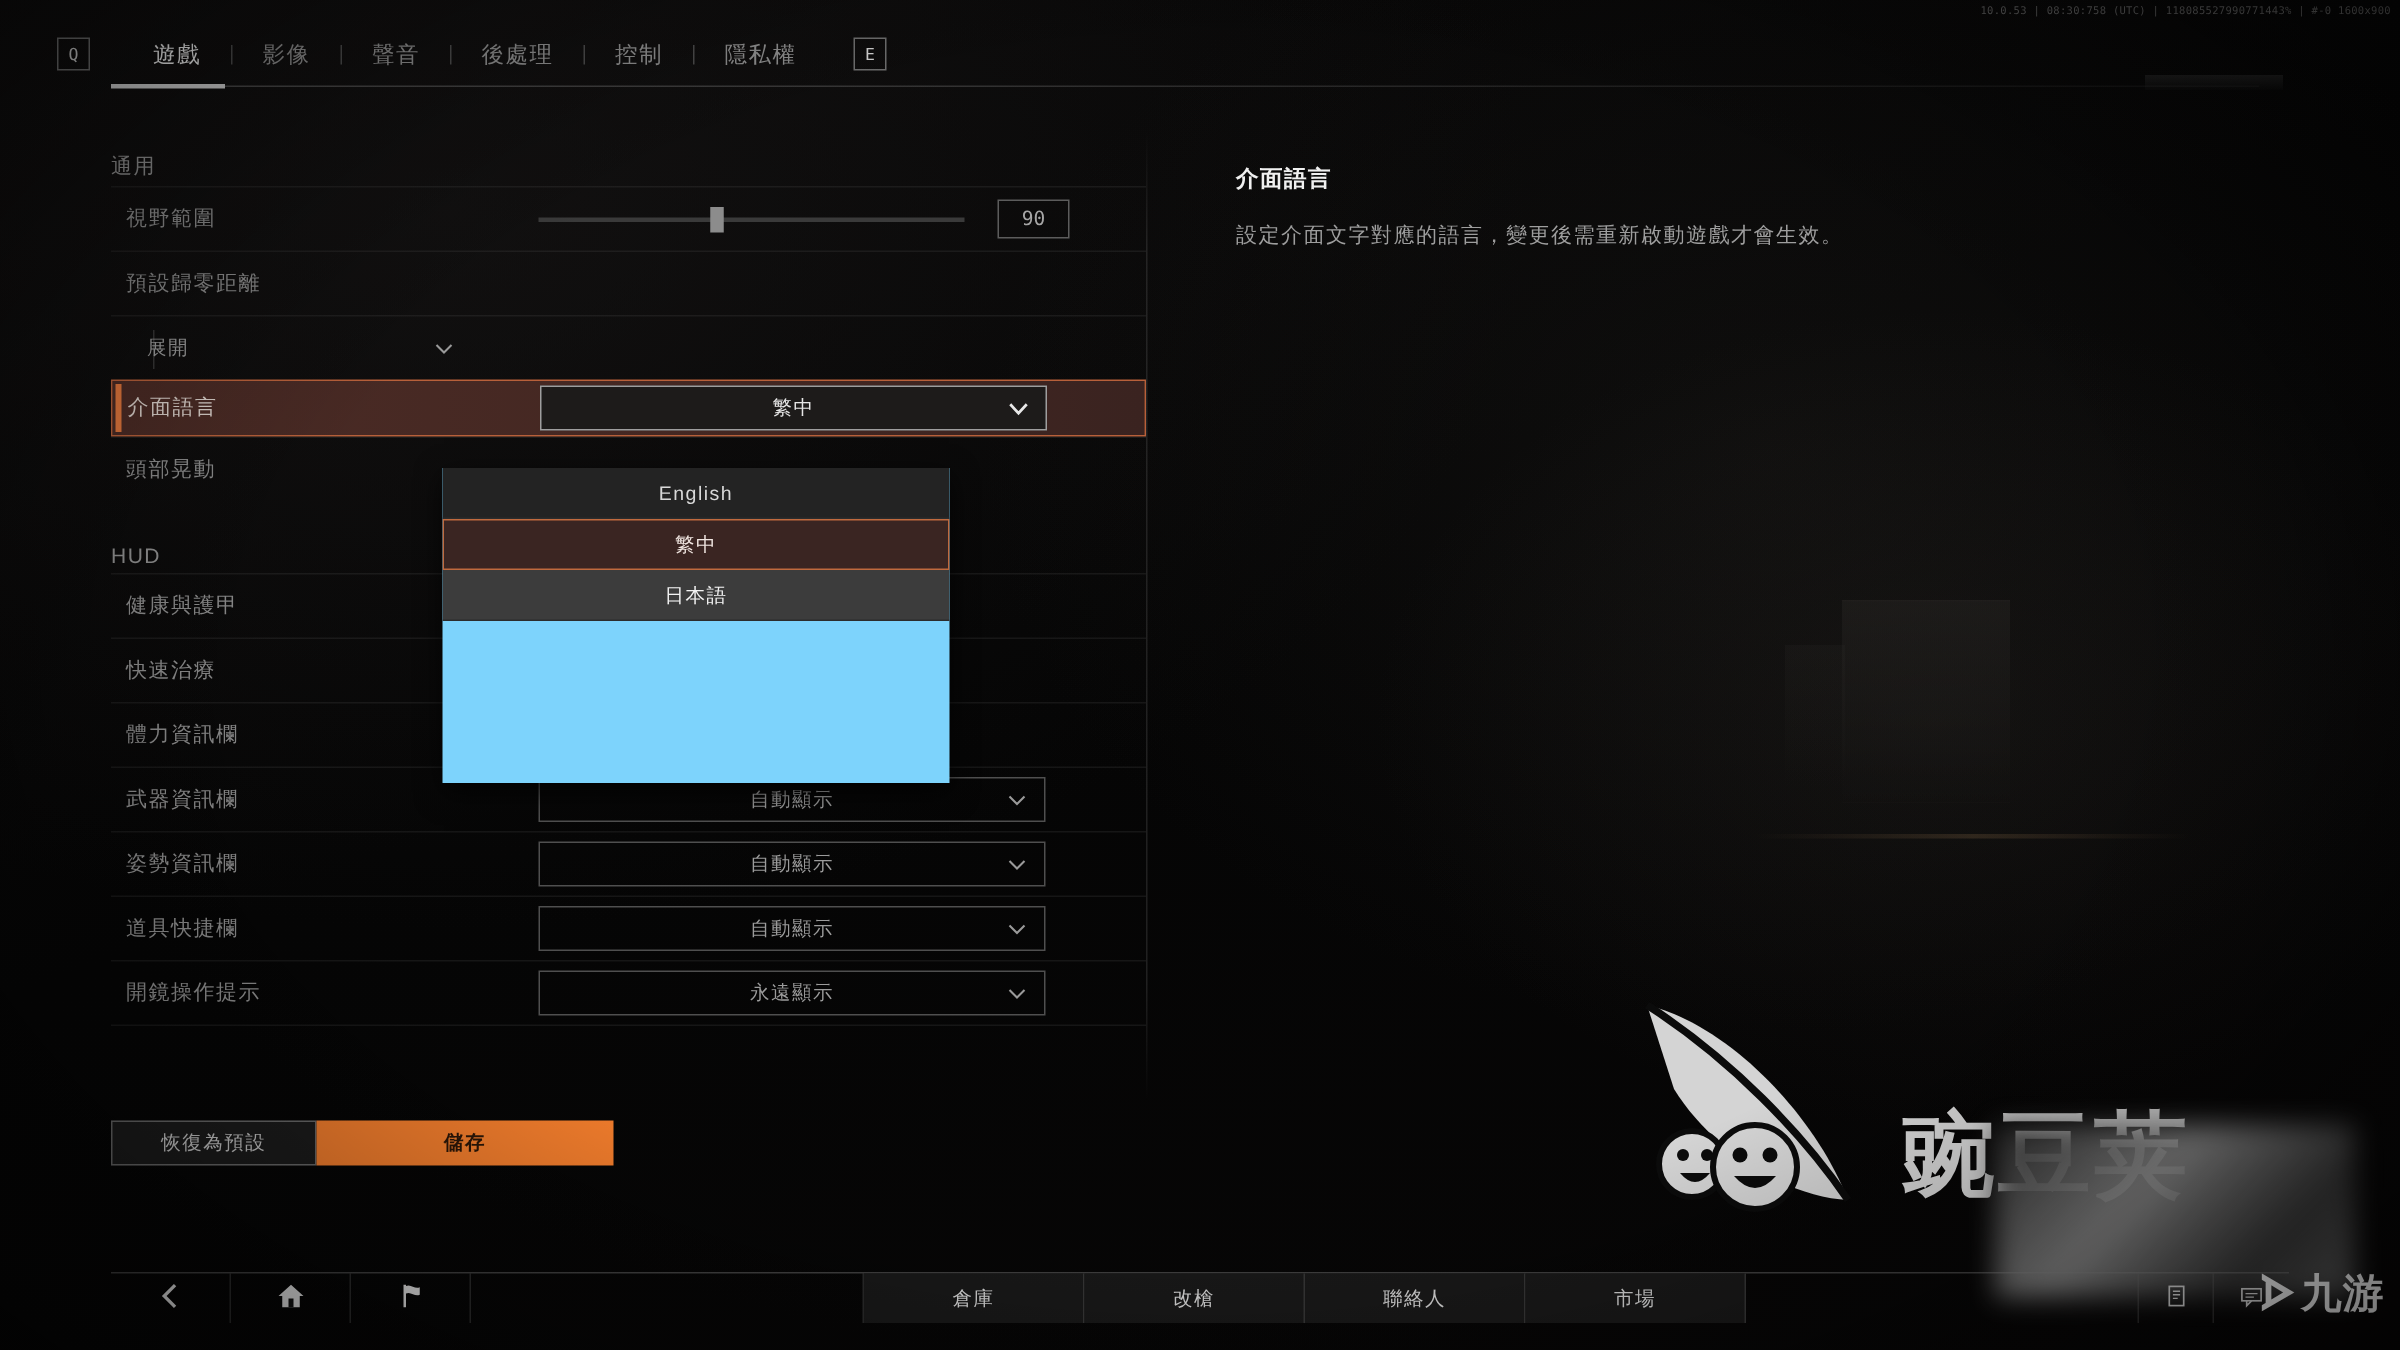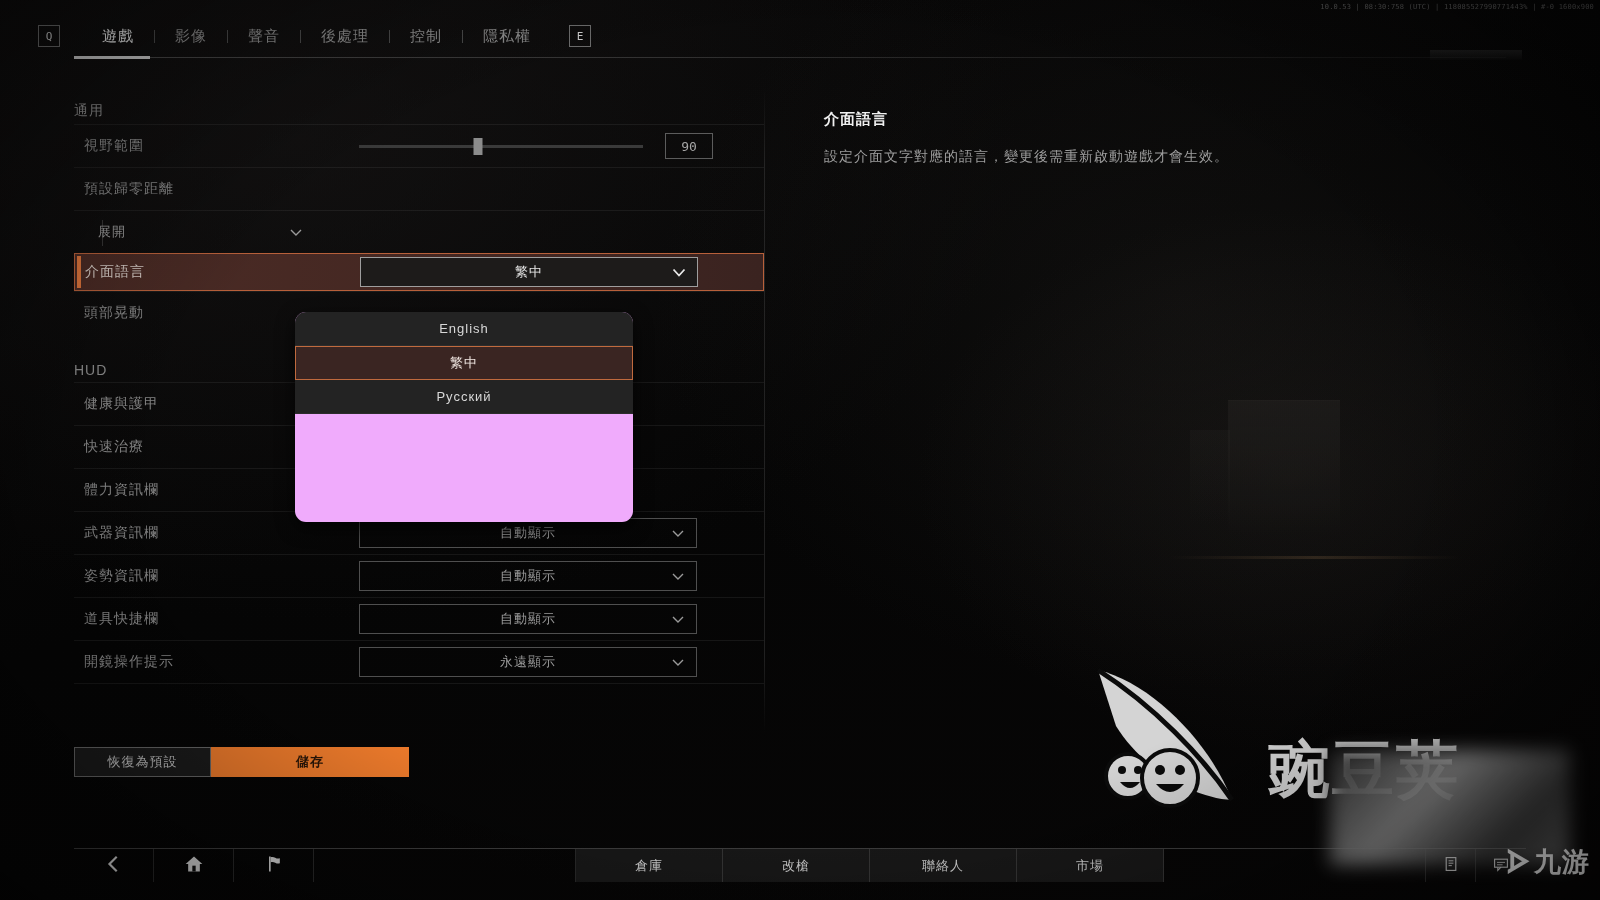--- a/index.html
+++ b/index.html
@@ -140,23 +140,22 @@
   }
   .row.focused .row-label { color:#d9cfc9; }
   .row.focused .dd {
     border:1px solid #9e9e9e; background:#1d1b1a; color:#e6e6e6; height:30px;
   }
 
   
   .dd-list {
     position:absolute; left:295px; top:312px; width:338px; height:210px;
     overflow:hidden; z-index:40;
-    background:#f0abfc;
+    background:#7dd3fc;
     box-shadow:0 6px 18px rgba(0,0,0,0.75);
-    border-radius:11px;
   }
   .dd-opt {
     height:34px; display:flex; align-items:center; justify-content:center;
     font-size:13px; color:#d8d8d8; letter-spacing:1px;
     background:#232323; border-bottom:1px solid #2c2c2c; cursor:pointer;
   }
   .dd-opt.sel {
     background:#3a2522; border:1px solid #c06a3e; color:#f0e6e1;
   }
   .dd-opt.hover { background:#3c3c3c; color:#f2f2f2; }
@@ -365,21 +364,21 @@
     </div>
 
     <div class="row">
       <div class="row-label"></div>
     </div>
   </div>
 
   <div class="dd-list">
     <div class="dd-opt">English</div>
     <div class="dd-opt sel">繁中</div>
-    <div class="dd-opt">Русский</div>
+    <div class="dd-opt hover">日本語</div>
   </div>
 
   <div class="actions">
     <div class="btn btn-default">恢復為預設</div>
     <div class="btn btn-save">儲存</div>
   </div>
 
   <div class="desc">
     <div class="desc-title">介面語言</div>
     <div class="desc-body">設定介面文字對應的語言，變更後需重新啟動遊戲才會生效。</div>

